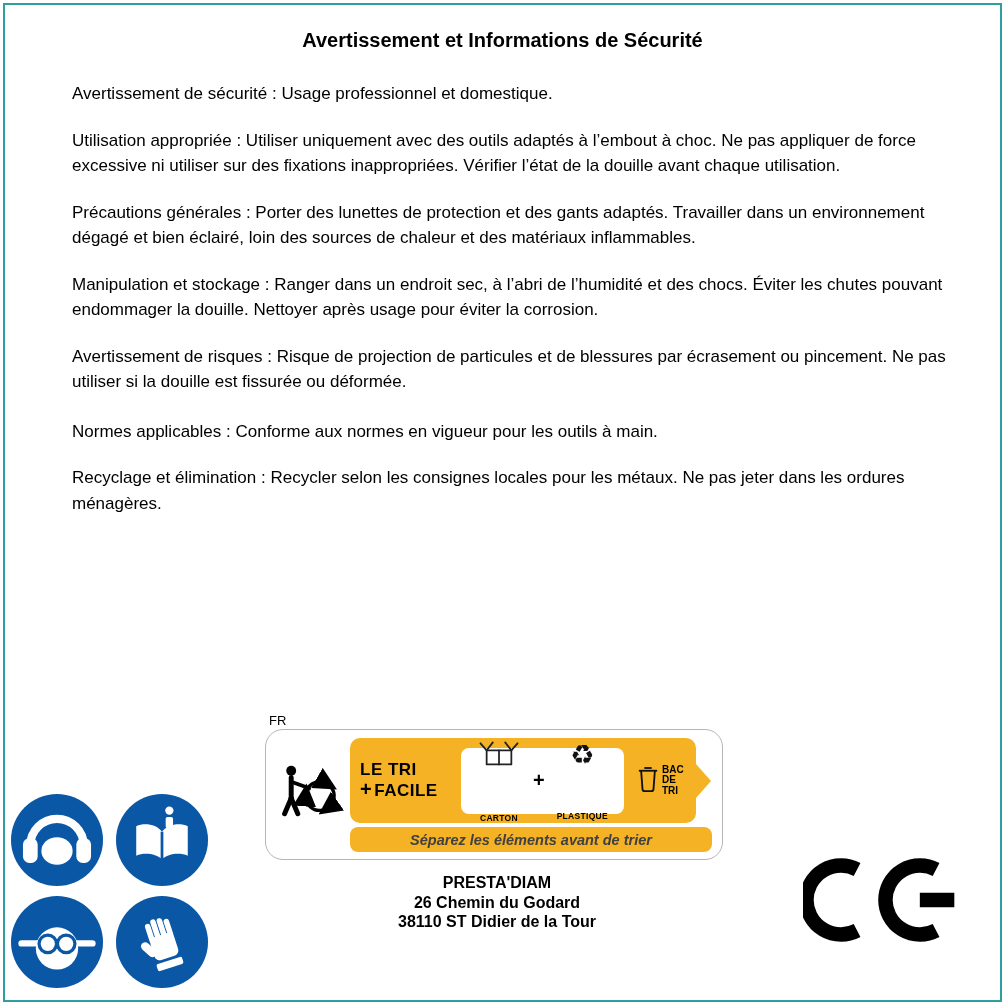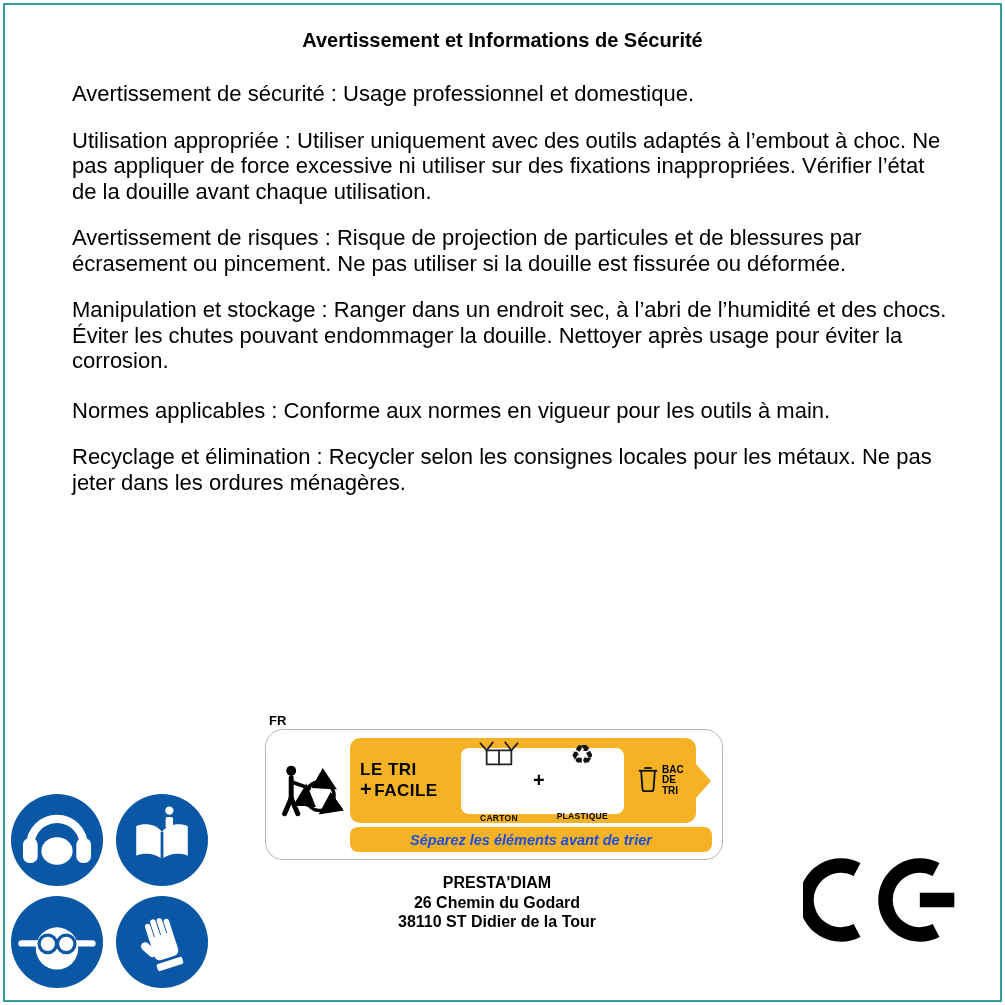--- a/index.html
+++ b/index.html
@@ -2,30 +2,30 @@
 <html><head>
 <meta charset="utf-8">
 <style>
   * { margin:0; padding:0; box-sizing:border-box; }
   html,body { width:1005px; height:1005px; background:#fff; font-family:"Liberation Sans", sans-serif; color:#000; }
   .sheet { position:absolute; inset:3px; border:2px solid #2f9e9e; background:#fff; overflow:hidden; }
 
   .title { text-align:center; font-size:20px; font-weight:bold; margin-top:24px; }
 
   .content { position:absolute; left:67px; top:76px; width:878px; }
-  .content p { font-size:22px; line-height:25.5px; margin-bottom:21px; }
+  .content p { font-size:17px; line-height:25.5px; margin-bottom:21px; }
   .content p.big-gap { margin-top:24px; }
 
   
   .safety-icons { position:absolute; left:6px; top:789px; display:grid;
                   grid-template-columns:92px 92px; grid-auto-rows:92px; gap:10px 13px; }
   .safety-icon svg { width:92px; height:92px; display:block; }
 
   
-  .fr-label { position:absolute; left:264px; top:708px; font-size:13px; font-weight:bold; }
+  .fr-label { position:absolute; left:264px; top:708px; font-size:13px; font-weight:normal; }
   .triman-box { position:absolute; left:260px; top:724px; width:458px; height:131px;
                 background:#fff; border:1.5px solid #b5b5b5; border-radius:18px;
                 display:flex; align-items:stretch; padding:8px 10px 7px 6px; }
   .triman-logo { width:78px; display:flex; align-items:center; justify-content:center; }
   .info-tri { flex:1; display:flex; flex-direction:column; }
   .band { flex:1; background:#F5B225; border-radius:10px; margin-right:16px; position:relative;
           display:flex; align-items:center; gap:13px; padding:0 2px 0 10px; }
   .band::after { content:""; position:absolute; right:-15px; top:50%; transform:translateY(-50%);
                  border-top:17px solid transparent; border-bottom:17px solid transparent;
                  border-left:15px solid #F5B225; }
@@ -36,39 +36,40 @@
   .panel { flex:1; background:#fff; border-radius:8px; height:66px;
            display:flex; align-items:center; justify-content:space-evenly; padding:2px 4px; }
   .material { display:flex; flex-direction:column; align-items:center; gap:1px; }
   .material-label { font-size:8.5px; font-weight:700; letter-spacing:.3px;margin-top:40px; }
   .mat-plus { font-size:20px; font-weight:bold; }
   .recycle-glyph { font-size:27px; line-height:30px; color:#111; }
   .binarea { display:flex; align-items:center; gap:3px; padding-right:2px; }
   .bin-label { width:30px; font-size:10px; font-weight:700; line-height:10.5px; }
   .tagline { height:25px; margin-top:4px; background:#F5B225; border-radius:8px;
              display:flex; align-items:center; justify-content:center;
-             font-style:italic; font-weight:bold; font-size:14.5px; color:#1d4ed8; }
+             font-style:italic; font-weight:bold; font-size:14.5px; color:#404040; }
 
   .address { position:absolute; left:232px; top:868px; width:520px; text-align:center;
              font-weight:bold; font-size:16px; line-height:19.5px; }
 
   .ce-mark { position:absolute; left:798px; top:848px; }
 </style>
 </head>
 <body>
 
 <div class="sheet">
 
   <h1 class="title">Avertissement et Informations de Sécurité</h1>
 
   <div class="content">
     <p>Avertissement de sécurité : Usage professionnel et domestique.</p>
     <p>Utilisation appropriée : Utiliser uniquement avec des outils adaptés à l’embout à choc. Ne pas appliquer de force excessive ni utiliser sur des fixations inappropriées. Vérifier l’état de la douille avant chaque utilisation.</p>
+    <p>Précautions générales : Porter des lunettes de protection et des gants adaptés. Travailler dans un environnement dégagé et bien éclairé, loin des sources de chaleur et des matériaux inflammables.</p>
+    <p>Manipulation et stockage : Ranger dans un endroit sec, à l’abri de l’humidité et des chocs. Éviter les chutes pouvant endommager la douille. Nettoyer après usage pour éviter la corrosion.</p>
     <p>Avertissement de risques : Risque de projection de particules et de blessures par écrasement ou pincement. Ne pas utiliser si la douille est fissurée ou déformée.</p>
-    <p>Manipulation et stockage : Ranger dans un endroit sec, à l’abri de l’humidité et des chocs. Éviter les chutes pouvant endommager la douille. Nettoyer après usage pour éviter la corrosion.</p>
     <p class="big-gap">Normes applicables : Conforme aux normes en vigueur pour les outils à main.</p>
     <p>Recyclage et élimination : Recycler selon les consignes locales pour les métaux. Ne pas jeter dans les ordures ménagères.</p>
   </div>
 
   <div class="safety-icons">
     <span class="safety-icon">
       <svg viewBox="0 0 100 100">
         <circle cx="50" cy="50" r="50" fill="#0a57a5"></circle>
         <ellipse cx="50" cy="62" rx="17" ry="15" fill="#fff"></ellipse>
         <path d="M21,56 A29,29 0 0 1 79,56" fill="none" stroke="#fff" stroke-width="9" stroke-linecap="round"></path>

